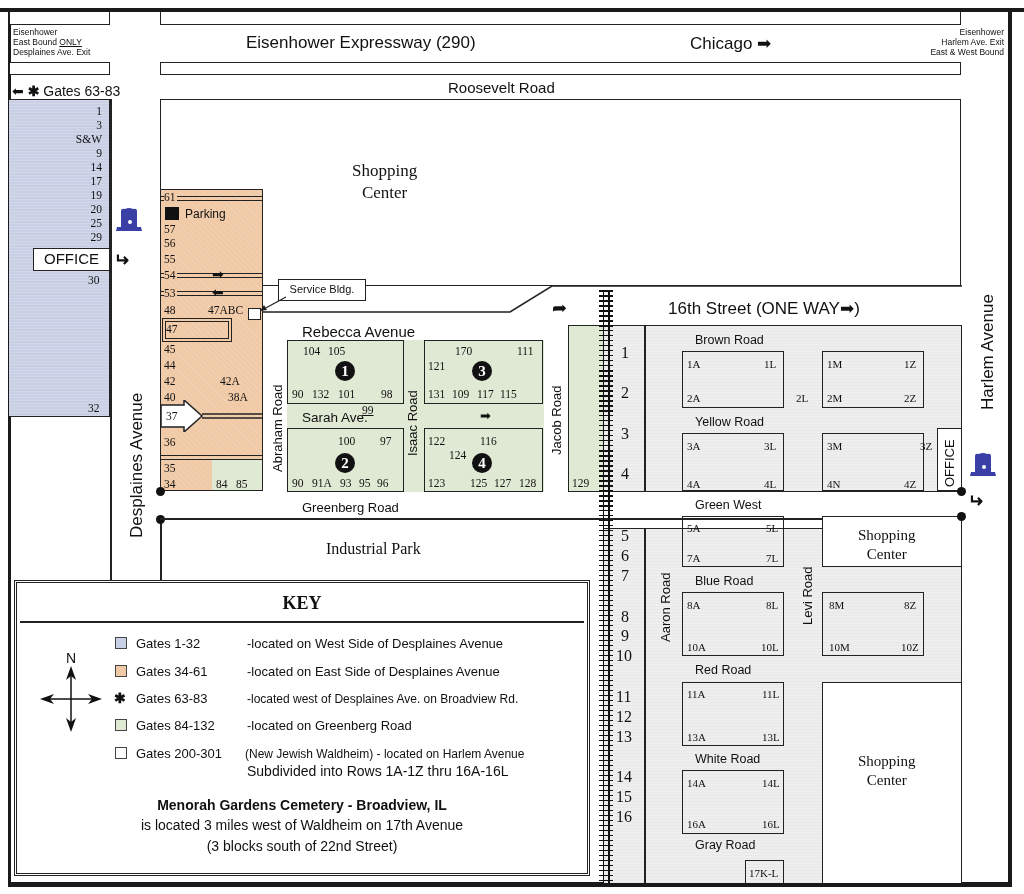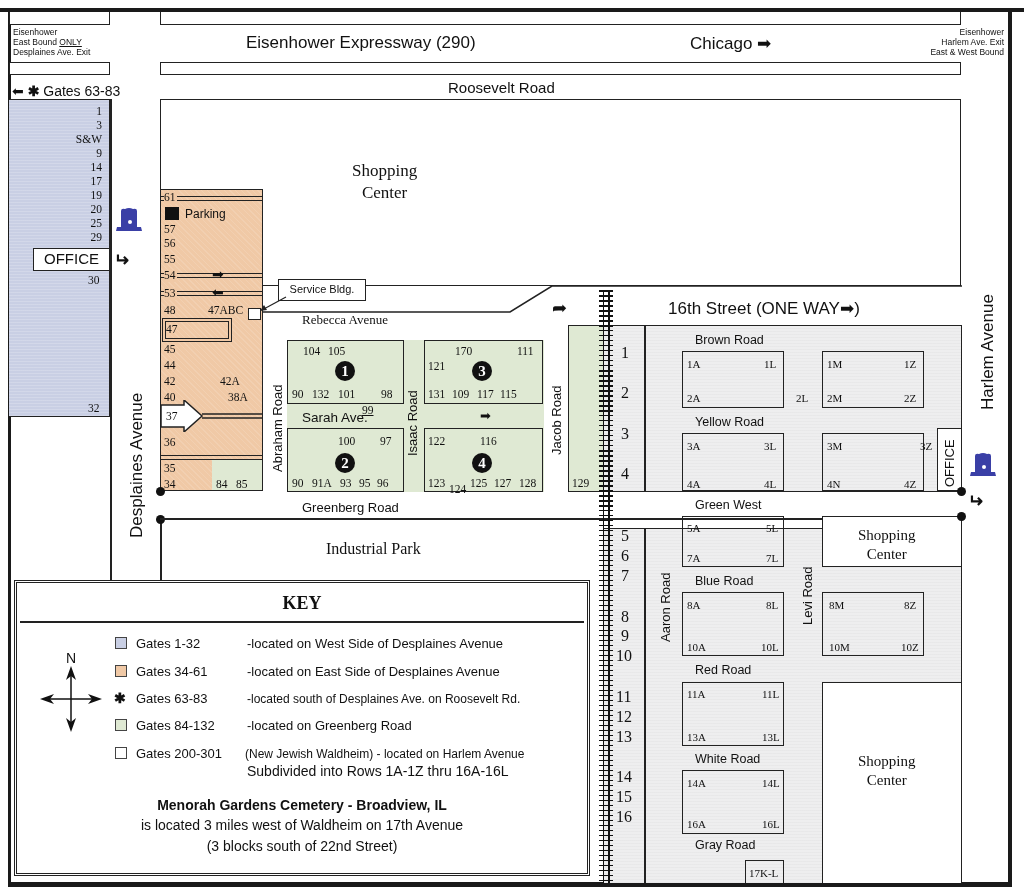--- a/index.html
+++ b/index.html
@@ -135,21 +135,21 @@
   <line x1="28" y1="1" x2="4" y2="14" stroke="#222" stroke-width="1.2"></line>
   <polygon points="2,15 6,9 9,14" fill="#222"></polygon>
 </svg>
 
 <svg class="abs" style="left:262px;top:284px;" width="700" height="40" viewBox="0 0 700 40">
   <polyline points="0,28 248,28 290,2 700,2" fill="none" stroke="#222" stroke-width="1.5"></polyline>
 </svg>
 <div class="abs" style="left:552px;top:297px;font-size:18px;">➦</div>
 <div class="road" style="left:668px;top:298px;font-size:17px;"><span>16th Street (ONE WAY</span><span>➡</span><span>)</span></div>
 
-<div class="road" style="left:302px;top:312px;font-size:13px;font-family:Liberation Serif, serif;">Rebecca Avenue</div>
+<div class="road" style="left:302px;top:323px;font-size:15px;">Rebecca Avenue</div>
 <div class="abs green" style="left:287px;top:340px;width:257px;height:152px;"></div>
 <div class="vroad" style="left:270px;top:472px;">Abraham Road</div>
 
 <div class="box green" style="left:287px;top:340px;width:117px;height:64px;"></div>
 <div class="gnum" style="left:303px;top:346px;">104</div>
 <div class="gnum" style="left:328px;top:346px;">105</div>
 <div class="badge" style="left:335px;top:361px;">1</div>
 <div class="gnum" style="left:292px;top:389px;">90</div>
 <div class="gnum" style="left:312px;top:389px;">132</div>
 <div class="gnum" style="left:338px;top:389px;">101</div>
@@ -179,21 +179,21 @@
 <div class="gnum" style="left:477px;top:389px;">117</div>
 <div class="gnum" style="left:500px;top:389px;">115</div>
 
 <div class="abs" style="left:480px;top:408px;font-size:13px;">➡</div>
 
 <div class="box green" style="left:424px;top:428px;width:119px;height:64px;"></div>
 <div class="gnum" style="left:428px;top:436px;">122</div>
 <div class="gnum" style="left:480px;top:436px;">116</div>
 <div class="badge" style="left:472px;top:453px;">4</div>
 <div class="gnum" style="left:428px;top:478px;">123</div>
-<div class="gnum" style="left:449px;top:484px;">124</div>
+<div class="gnum" style="left:449px;top:450px;">124</div>
 <div class="gnum" style="left:470px;top:478px;">125</div>
 <div class="gnum" style="left:494px;top:478px;">127</div>
 <div class="gnum" style="left:519px;top:478px;">128</div>
 
 <div class="vroad" style="left:549px;top:455px;">Jacob Road</div>
 <div class="road" style="left:302px;top:500px;font-size:13px;">Greenberg Road</div>
 
 <div class="abs" style="left:160px;top:518px;width:803px;height:1.5px;background:#222;"></div>
 <div class="abs serif" style="left:326px;top:540px;font-size:16px;">Industrial Park</div>
 
@@ -330,21 +330,21 @@
 <div class="swatch" style="left:115px;top:637px;background:#c9cfe4;"></div>
 <div class="key-row" style="left:136px;top:636px;">Gates 1-32</div>
 <div class="key-row" style="left:247px;top:636px;">-located on West Side of Desplaines Avenue</div>
 
 <div class="swatch" style="left:115px;top:665px;background:#f0c9a6;"></div>
 <div class="key-row" style="left:136px;top:664px;">Gates 34-61</div>
 <div class="key-row" style="left:247px;top:664px;">-located on East Side of Desplaines Avenue</div>
 
 <div class="abs" style="left:114px;top:690px;font-size:14px;font-weight:bold;">✱</div>
 <div class="key-row" style="left:136px;top:691px;">Gates 63-83</div>
-<div class="key-row" style="left:247px;top:692px;font-size:12px;">-located south of Desplaines Ave. on Roosevelt Rd.</div>
+<div class="key-row" style="left:247px;top:692px;font-size:12px;">-located west of Desplaines Ave. on Broadview Rd.</div>
 
 <div class="swatch" style="left:115px;top:719px;background:#dfe9d3;"></div>
 <div class="key-row" style="left:136px;top:718px;">Gates 84-132</div>
 <div class="key-row" style="left:247px;top:718px;">-located on Greenberg Road</div>
 
 <div class="swatch" style="left:115px;top:747px;background:#fff;"></div>
 <div class="key-row" style="left:136px;top:746px;">Gates 200-301</div>
 <div class="key-row" style="left:245px;top:747px;font-size:12px;">(New Jewish Waldheim) - located on Harlem Avenue</div>
 <div class="key-row" style="left:247px;top:763px;font-size:14px;">Subdivided into Rows 1A-1Z thru 16A-16L</div>
 

